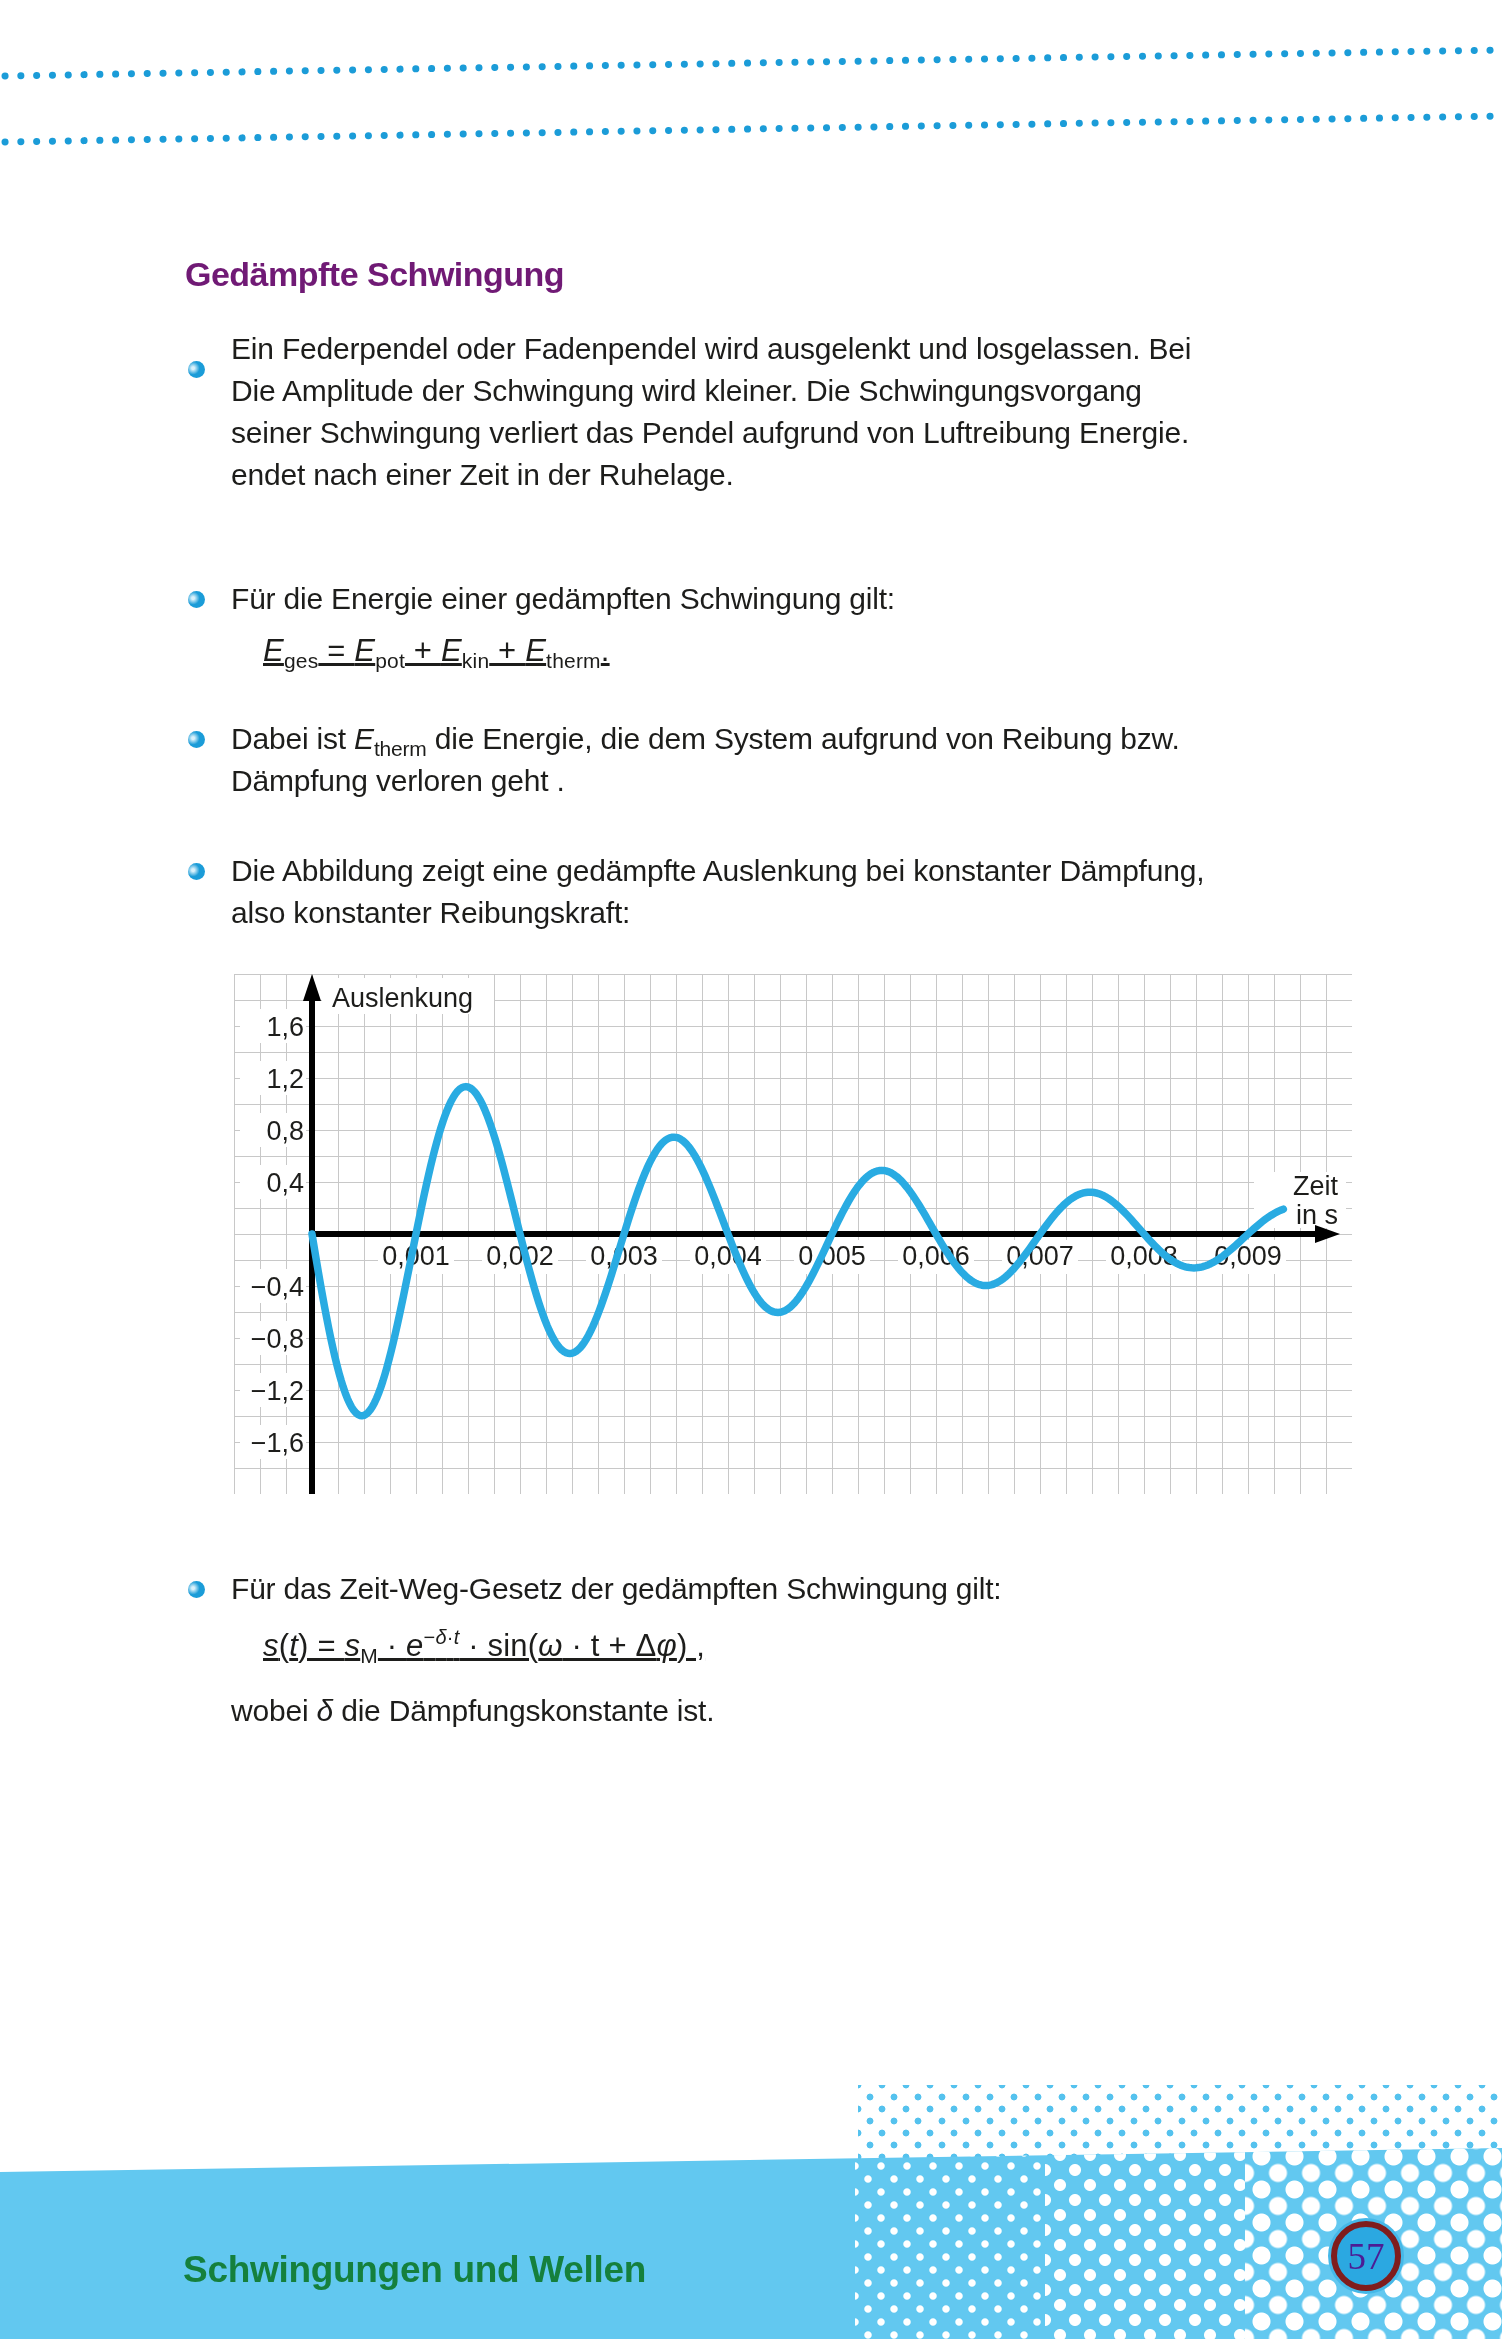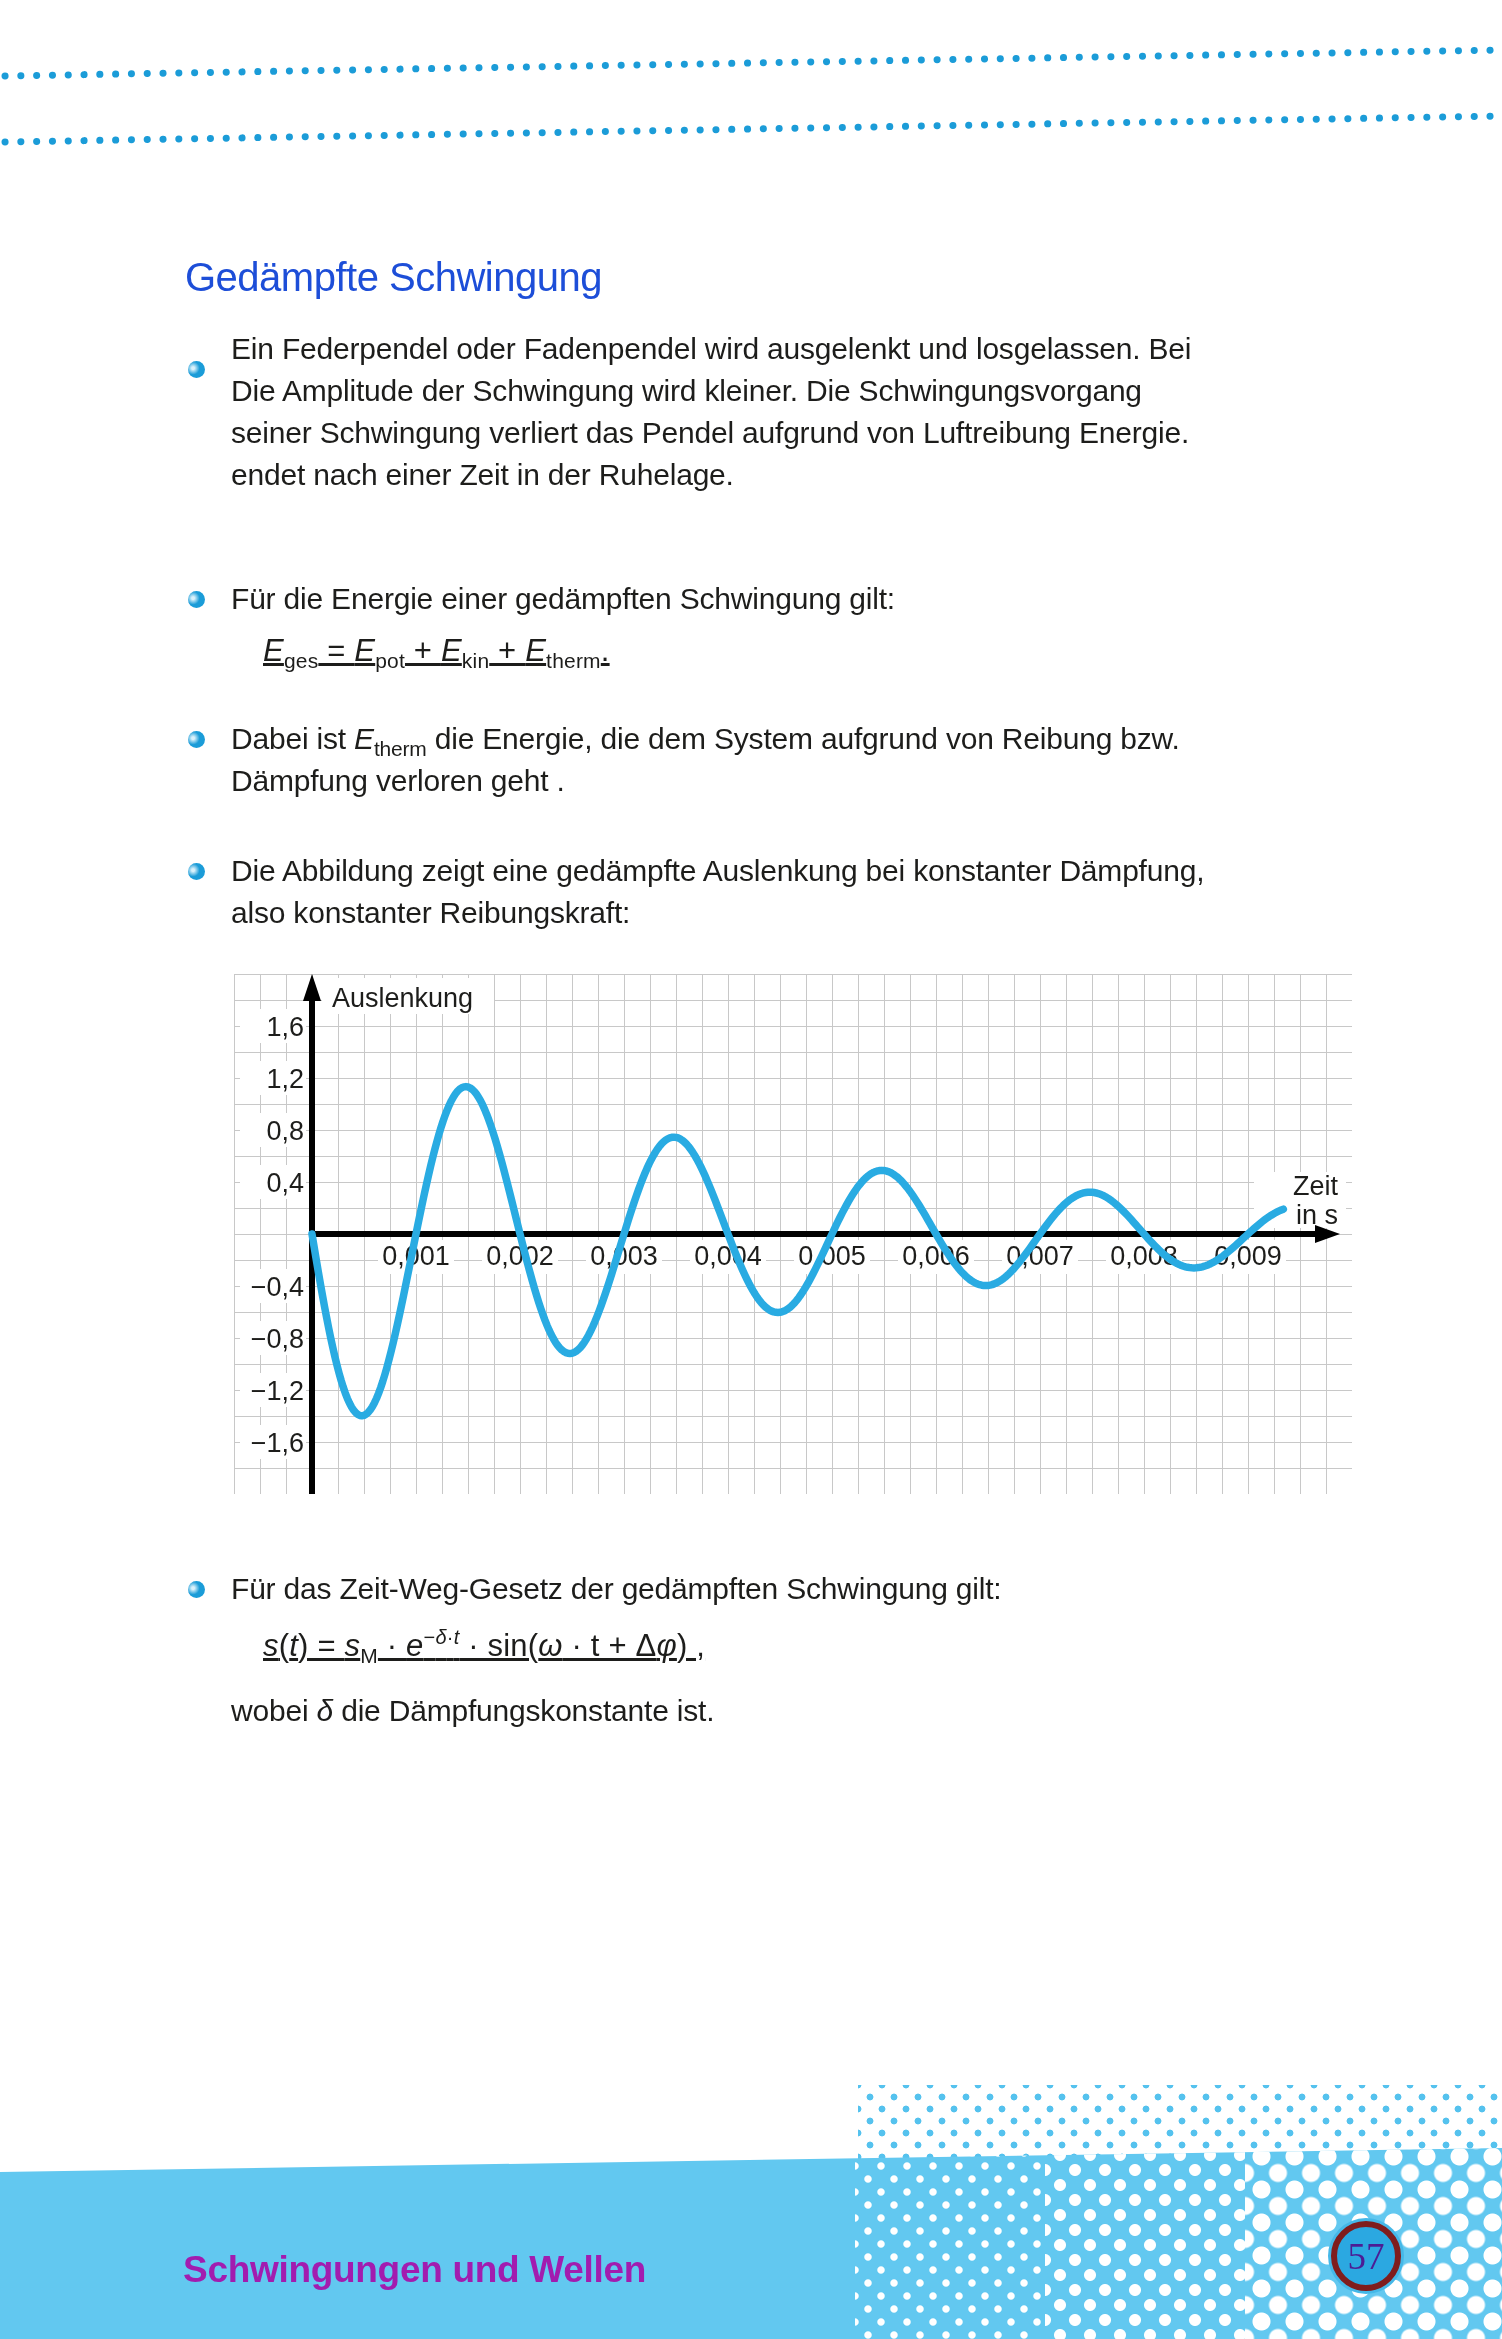--- a/index.html
+++ b/index.html
@@ -9,21 +9,21 @@
     font-family:"Liberation Sans", sans-serif;
     color:#1d1d1b;
   }
   .abs{position:absolute;}
   
   #top-dots{position:absolute;left:0;top:0;}
   #top-dots line{stroke:#1b9cd8;stroke-width:7;stroke-linecap:round;stroke-dasharray:0.1 15.7;}
   
   .page-title{
     position:absolute;left:185px;top:255px;
-    font-size:40px;font-weight:400;letter-spacing:-0.5px;color:#1d4ed8;
+    font-size:34px;font-weight:700;letter-spacing:-0.5px;color:#701a75;
   }
   
   .bullet-dot{
     position:absolute;left:188px;width:17px;height:17px;border-radius:50%;
     background:radial-gradient(circle at 30% 42%, #d9f1fb 0 9%, #1b9cd8 42%);
   }
   .para{position:absolute;left:231px;font-size:30px;line-height:42px;letter-spacing:-0.2px;}
   .para .ln{white-space:nowrap;}
   .formula{
     position:absolute;left:263px;font-size:31px;letter-spacing:0.2px;white-space:nowrap;text-decoration:underline;
@@ -60,21 +60,21 @@
     background-size:26px 26px,26px 26px;background-position:0 0,13px 13px;}
   .ht2{left:1045px;width:200px;
     background-image:radial-gradient(circle,#fff 0 5.5px,rgba(255,255,255,0) 6.5px),
                      radial-gradient(circle,#fff 0 5.5px,rgba(255,255,255,0) 6.5px);
     background-size:30px 30px,30px 30px;background-position:0 0,15px 15px;}
   .ht3{left:1245px;right:0;
     background-image:radial-gradient(circle,#fff 0 8.5px,rgba(255,255,255,0) 9.5px),
                      radial-gradient(circle,#fff 0 8.5px,rgba(255,255,255,0) 9.5px);
     background-size:33px 33px,33px 33px;background-position:0 0,16.5px 16.5px;}
   .footer-title{
-    position:absolute;left:183px;top:2249px;font-size:37px;font-weight:700;color:#a21caf;
+    position:absolute;left:183px;top:2249px;font-size:37px;font-weight:700;color:#15803d;
     letter-spacing:-0.3px;
   }
   .page-badge{
     position:absolute;left:1331px;top:2221px;width:58px;height:58px;border-radius:50%;
     background:#2ba8e1;border:6px solid #7f1d1d;box-shadow:0 0 0 3px #45b8e8;
     display:flex;align-items:center;justify-content:center;
     font-family:"Liberation Serif",serif;font-size:37px;color:#4c1d95;
   }
 </style>
 </head>

